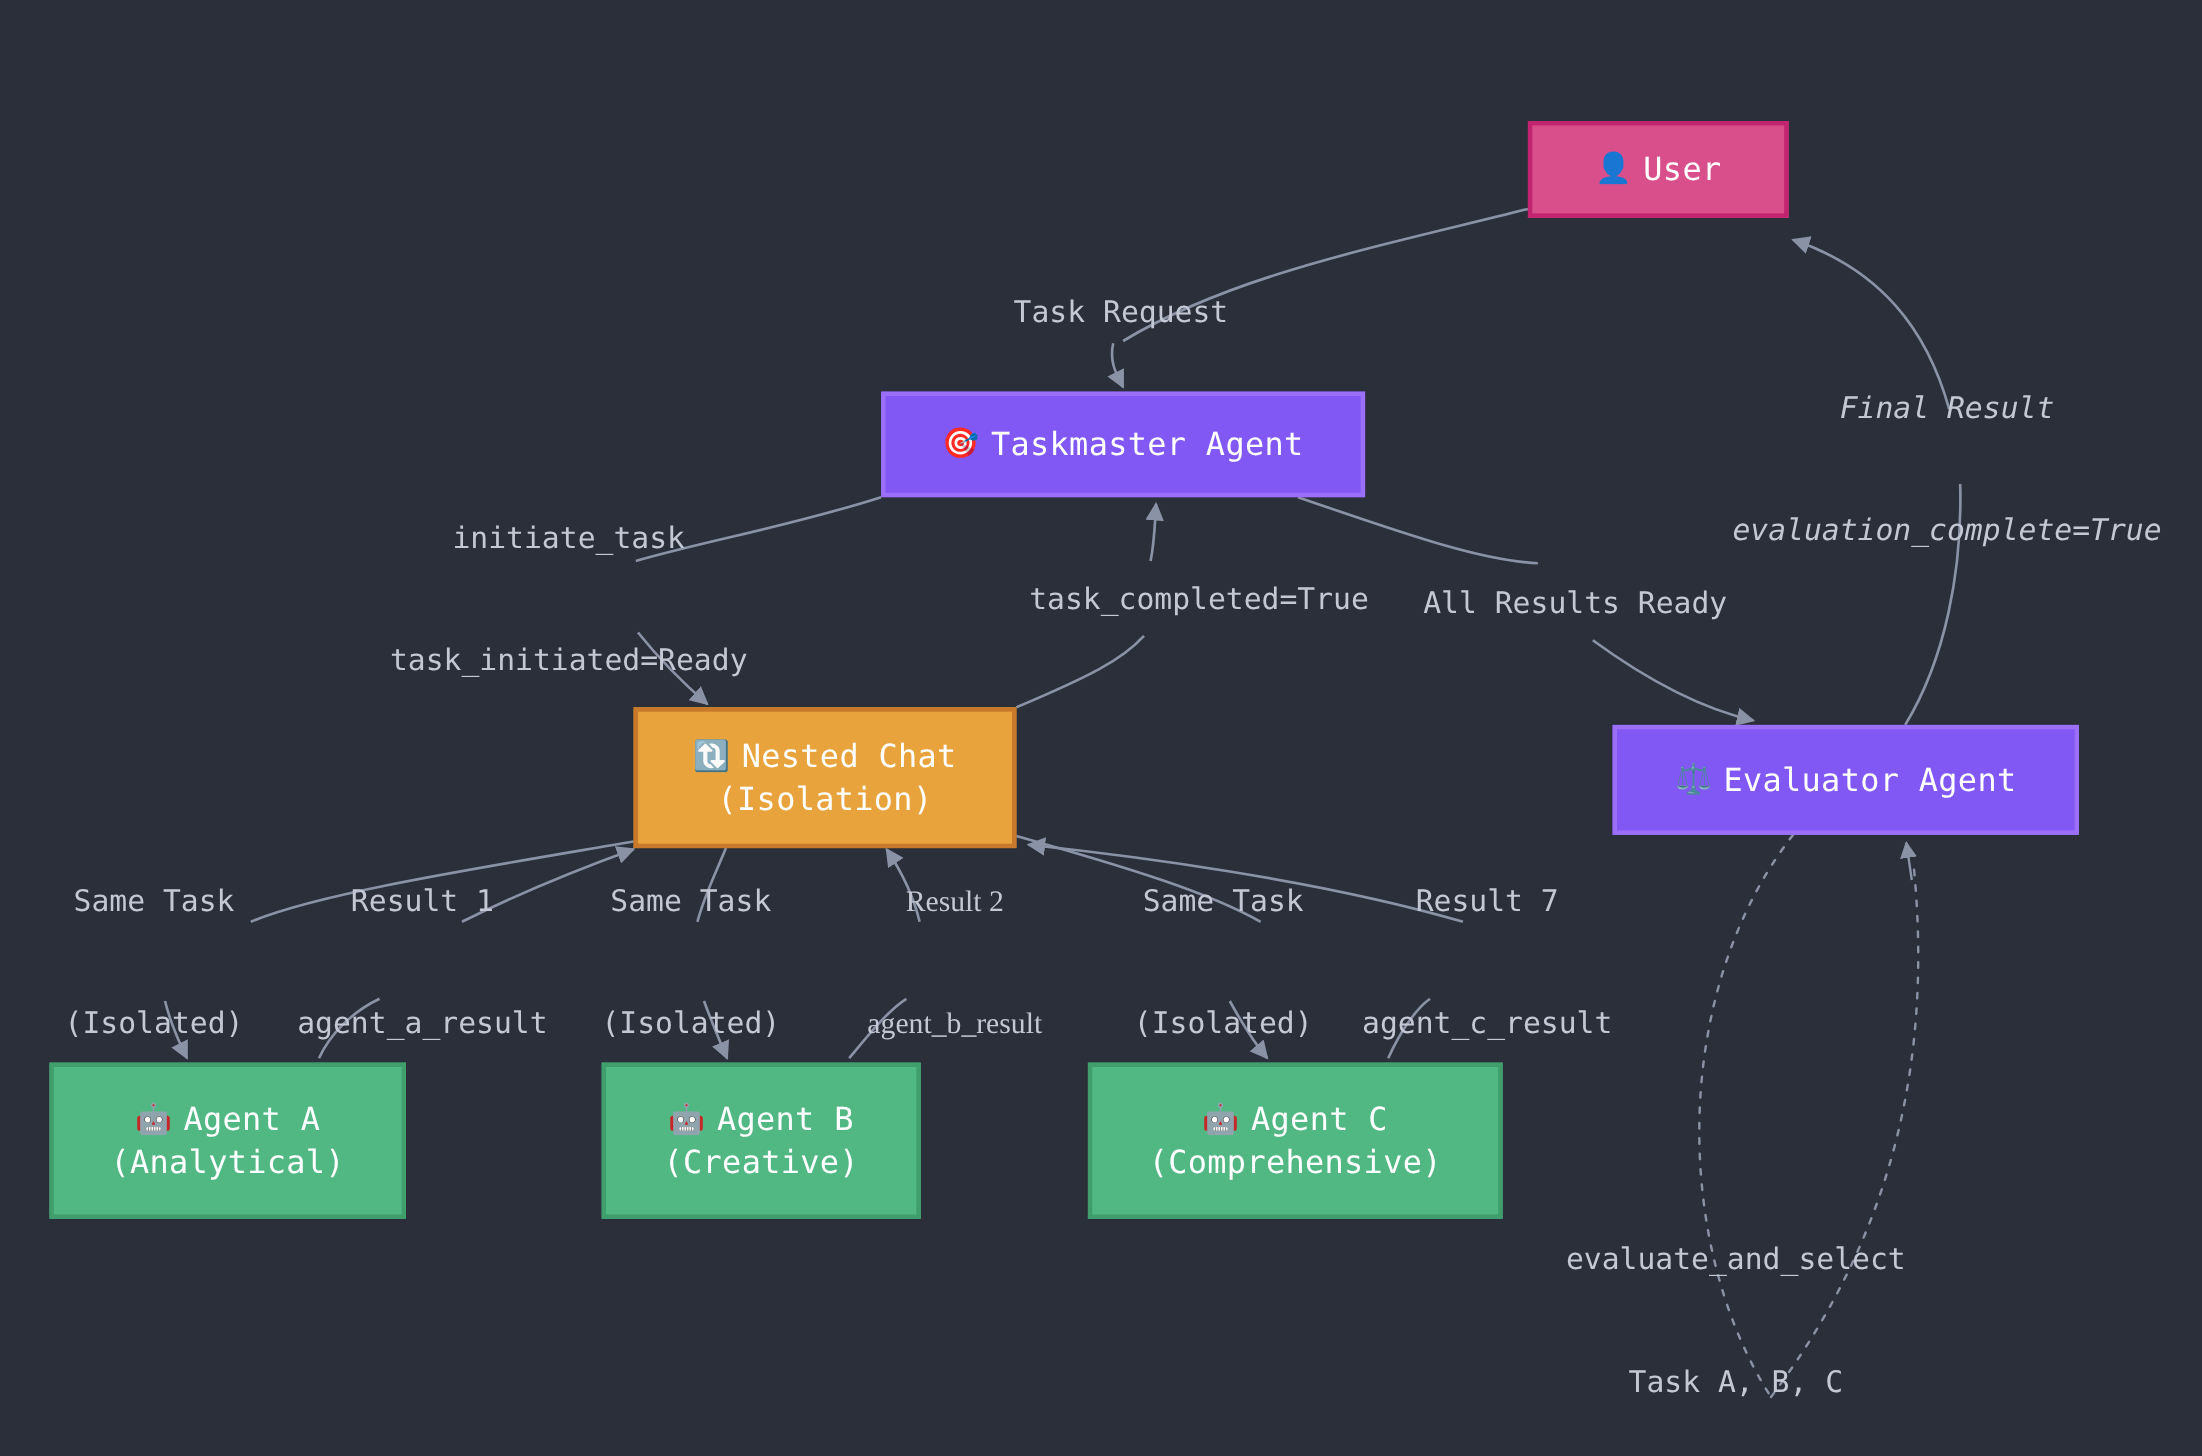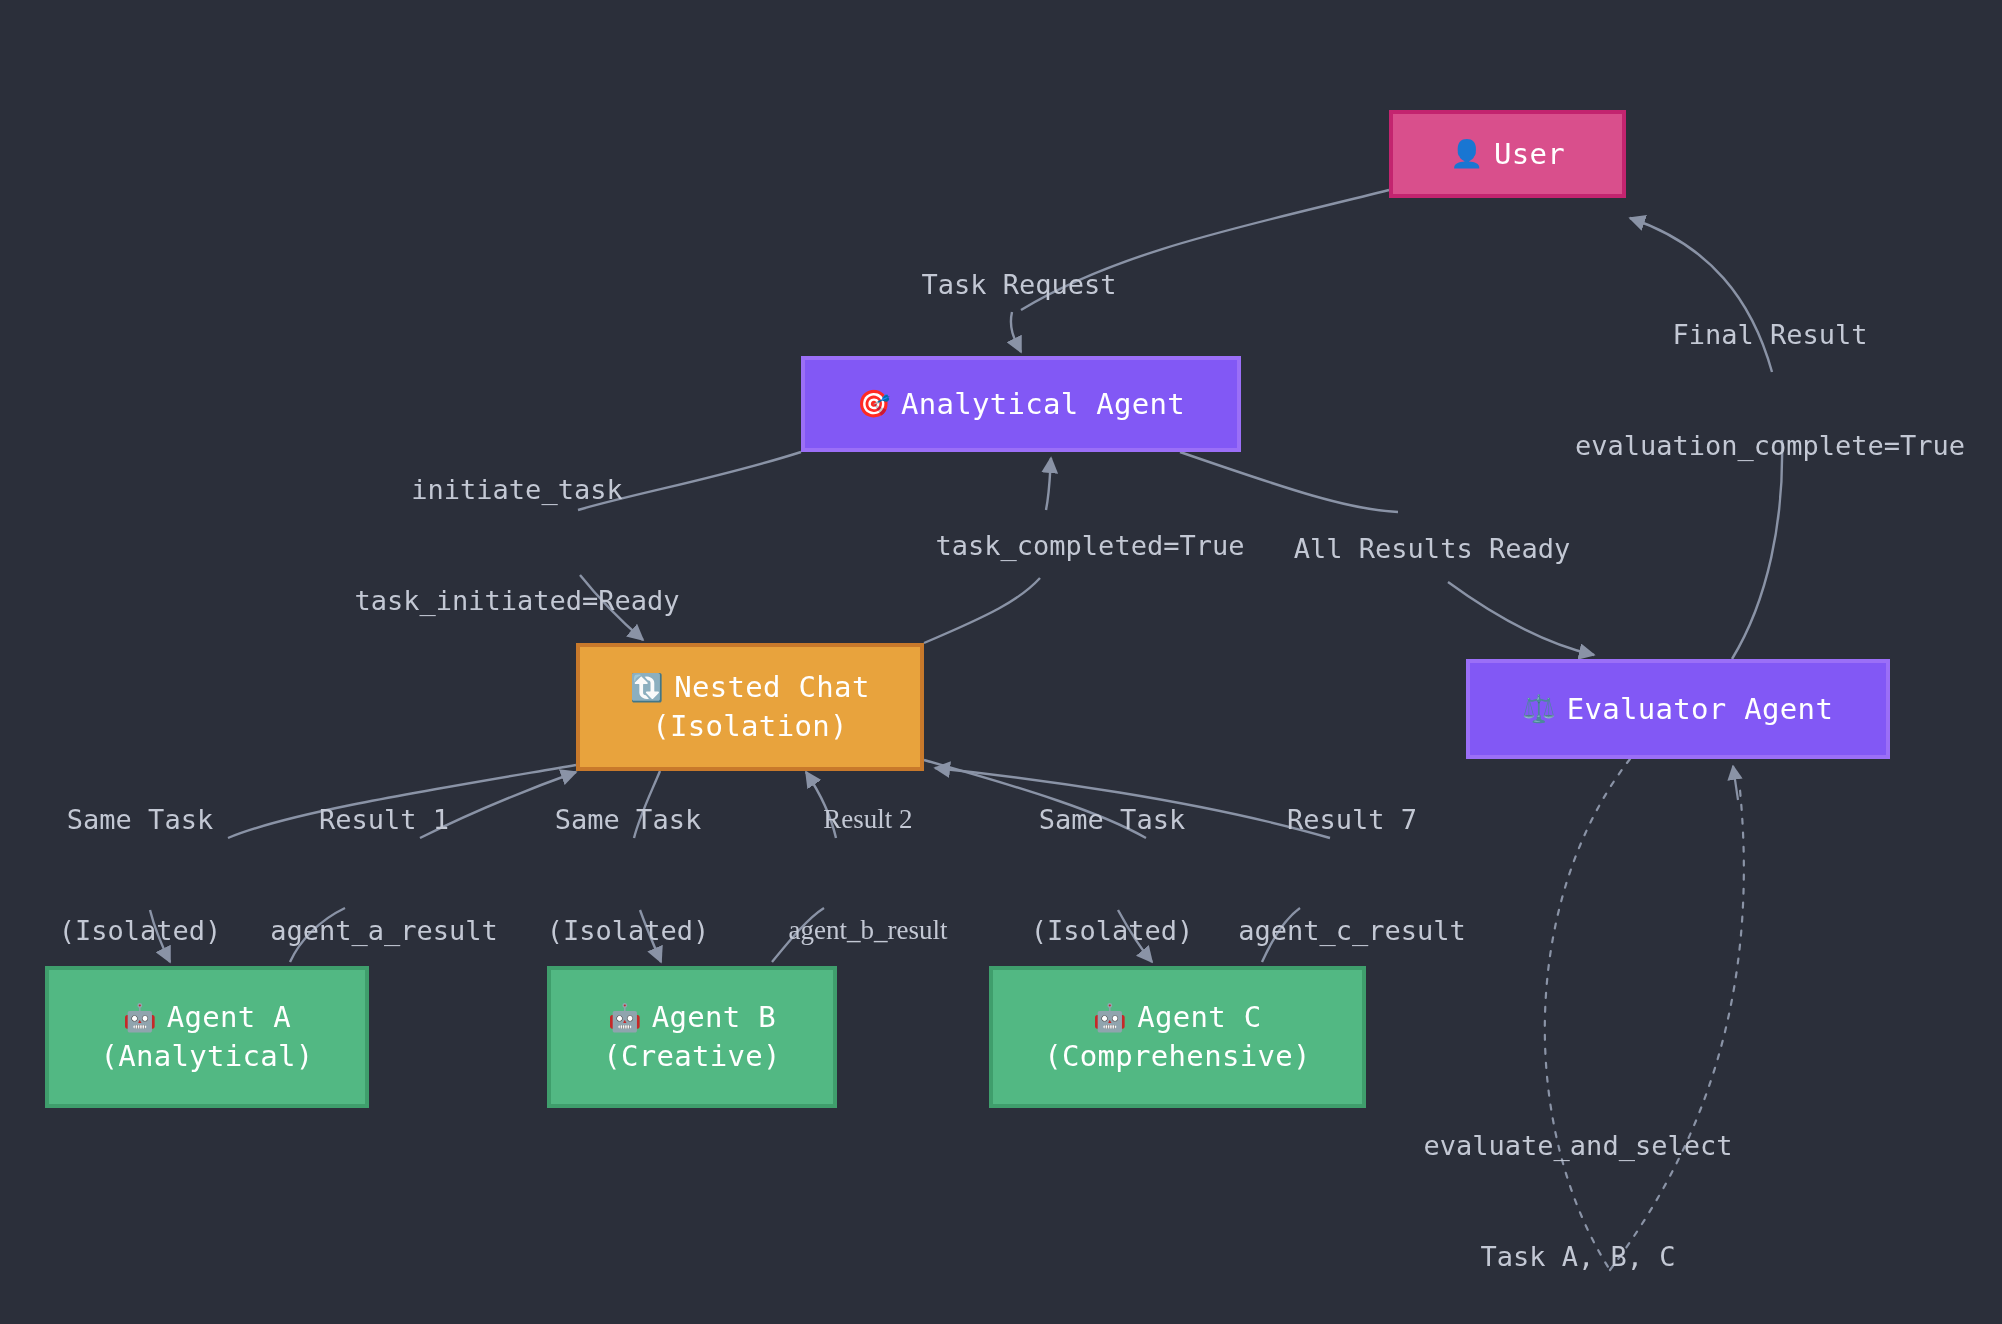--- a/index.html
+++ b/index.html
@@ -124,21 +124,21 @@
   <div class="node n-user" style="left:1389px; top:110px; width:237px; height:88px;">
     <div class="line">
       <span class="nicon">👤</span>
       <span>User</span>
     </div>
   </div>
 
   <div class="node n-purple" style="left:801px; top:356px; width:440px; height:96px;">
     <div class="line">
       <span class="nicon">🎯</span>
-      <span>Analytical Agent</span>
+      <span>Taskmaster Agent</span>
     </div>
   </div>
 
   <div class="node n-orange" style="left:576px; top:643px; width:348px; height:128px;">
     <div class="line">
       <span class="nicon">🔃</span>
       <span>Nested Chat</span>
     </div>
     <div>(Isolation)</div>
   </div>
@@ -184,21 +184,21 @@
   </div>
 
   <div class="edge-label" style="left:1090px; top:545px;">
     <div>task_completed=True</div>
   </div>
 
   <div class="edge-label" style="left:1432px; top:548px;">
     <div>All Results Ready</div>
   </div>
 
-  <div class="edge-label" style="left:1770px; top:390px;">
+  <div class="edge-label" style="left:1770px; top:427px;font-style:italic;">
     <div>Final Result</div>
     <div>evaluation_complete=True</div>
   </div>
 
   <div class="edge-label" style="left:140px; top:875px;">
     <div>Same Task</div>
     <div>(Isolated)</div>
   </div>
 
   <div class="edge-label" style="left:384px; top:875px;">

